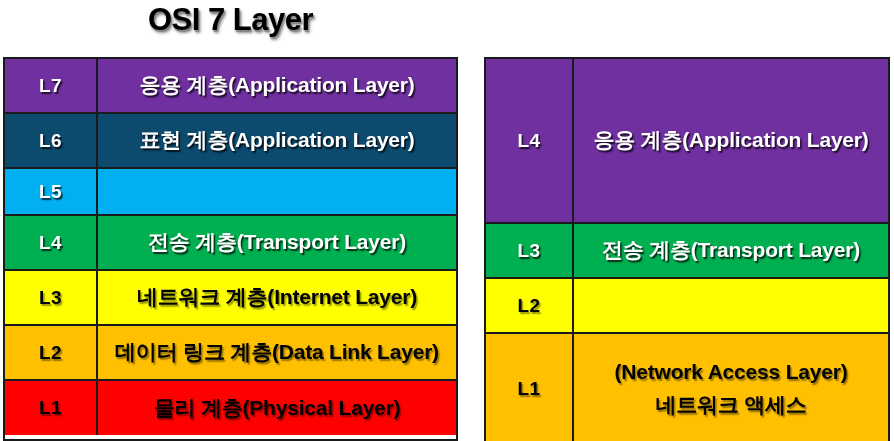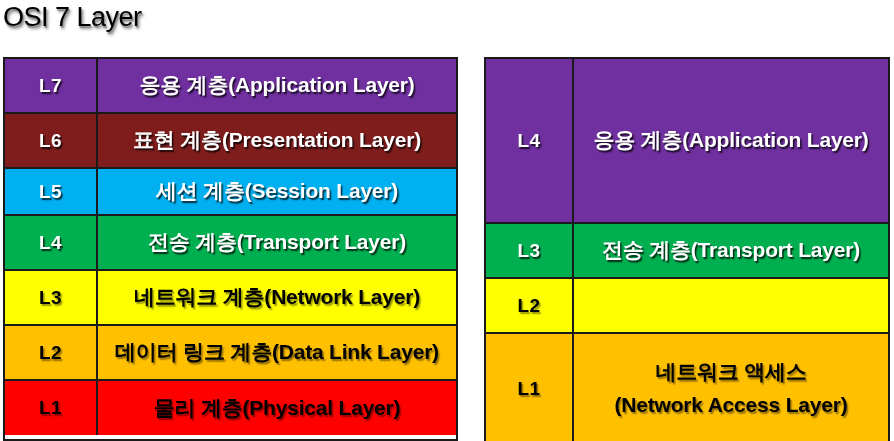--- a/index.html
+++ b/index.html
@@ -18,24 +18,25 @@
     position: relative;
     width: 894px;
     height: 441px;
     background: #ffffff;
   }
 
   
   .title {
     position: absolute;
     top: 2px;
-    font-size: 27px;
-    font-weight: normal;
+    font-size: 31px;
+    font-weight: bold;
     color: #000000;
     letter-spacing: -0.5px;
+    text-align: center;
     white-space: nowrap;
     text-shadow: 2px 3px 3px rgba(120,120,120,0.85),
                  1px 2px 1px rgba(90,90,90,0.6);
   }
   .title-osi   { left: 3px;   width: 455px; }
   .title-tcpip { left: 484px; width: 406px; }
 
   
   .stack {
     position: absolute;
@@ -92,21 +93,21 @@
     color: #ffffff;
     text-shadow: 1.5px 2px 1.5px rgba(0,0,0,0.78);
   }
   .txt-dark {
     color: #000000;
     text-shadow: 1.5px 2px 1.5px rgba(0,0,0,0.42);
   }
 
   
   .fill-purple { background: #7030a0; }
-  .fill-navy   { background: #7f1d1d; }
+  .fill-navy   { background: #0c4a6e; }
   .fill-cyan   { background: #00b0f0; }
   .fill-green  { background: #00b050; }
   .fill-yellow { background: #ffff00; }
   .fill-orange { background: #ffc000; }
   .fill-red    { background: #ff0000; }
 
   .line2 { display: block; }
 </style>
 </head>
 <body>
@@ -117,36 +118,35 @@
 
   <div class="stack stack-osi">
 
     <div class="row fill-purple" style="height:55px">
       <div class="cell-id txt-light">L7</div>
       <div class="cell-name txt-light">응용 계층(Application Layer)</div>
     </div>
 
     <div class="row fill-navy" style="height:55px">
       <div class="cell-id txt-light">L6</div>
-      <div class="cell-name txt-light">표현 계층(Presentation Layer)</div>
+      <div class="cell-name txt-light">표현 계층(Application Layer)</div>
     </div>
 
     <div class="row fill-cyan" style="height:47px">
       <div class="cell-id txt-light">L5</div>
-      <div class="cell-name txt-light">세션 계층(Session Layer)</div>
     </div>
 
     <div class="row fill-green" style="height:55px">
       <div class="cell-id txt-light">L4</div>
       <div class="cell-name txt-light">전송 계층(Transport Layer)</div>
     </div>
 
     <div class="row fill-yellow" style="height:55px">
       <div class="cell-id txt-dark">L3</div>
-      <div class="cell-name txt-dark">네트워크 계층(Network Layer)</div>
+      <div class="cell-name txt-dark">네트워크 계층(Internet Layer)</div>
     </div>
 
     <div class="row fill-orange" style="height:55px">
       <div class="cell-id txt-dark">L2</div>
       <div class="cell-name txt-dark">데이터 링크 계층(Data Link Layer)</div>
     </div>
 
     <div class="row fill-red" style="height:54px">
       <div class="cell-id txt-dark">L1</div>
       <div class="cell-name txt-dark">물리 계층(Physical Layer)</div>
@@ -167,20 +167,20 @@
       <div class="cell-name txt-light">전송 계층(Transport Layer)</div>
     </div>
 
     <div class="row fill-yellow" style="height:55px">
       <div class="cell-id txt-dark">L2</div>
     </div>
 
     <div class="row fill-orange" style="height:109px">
       <div class="cell-id txt-dark">L1</div>
       <div class="cell-name txt-dark">
+        <span class="line2">(Network Access Layer)</span>
         <span class="line2">네트워크 액세스</span>
-        <span class="line2">(Network Access Layer)</span>
       </div>
     </div>
 
   </div>
 
 </div>
 
 </body></html>

